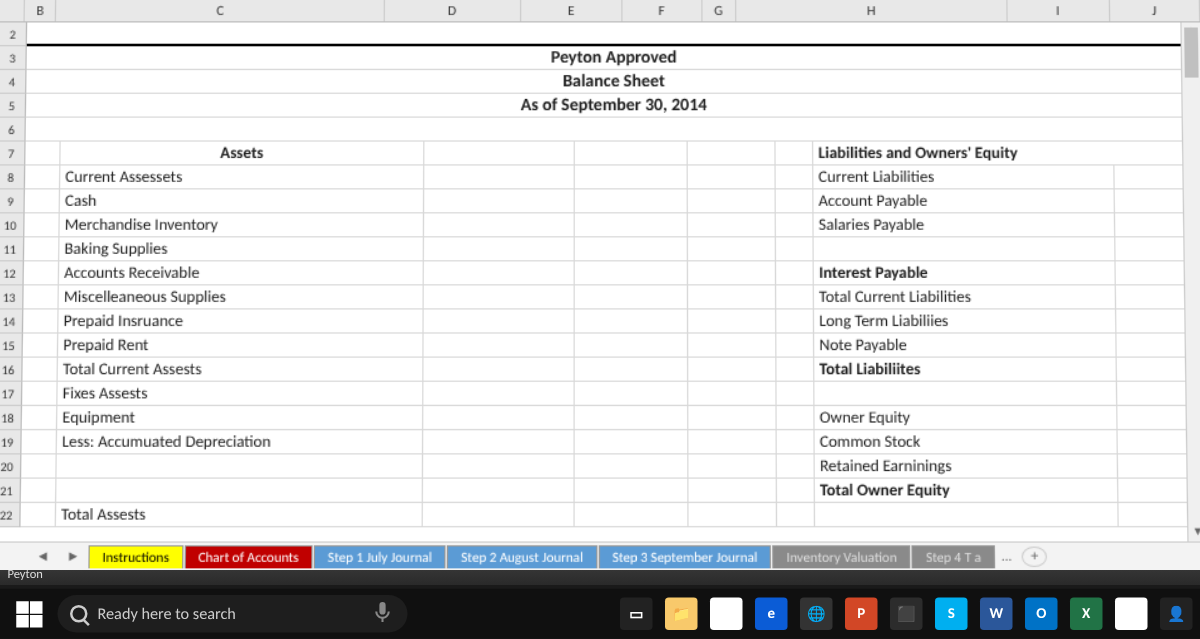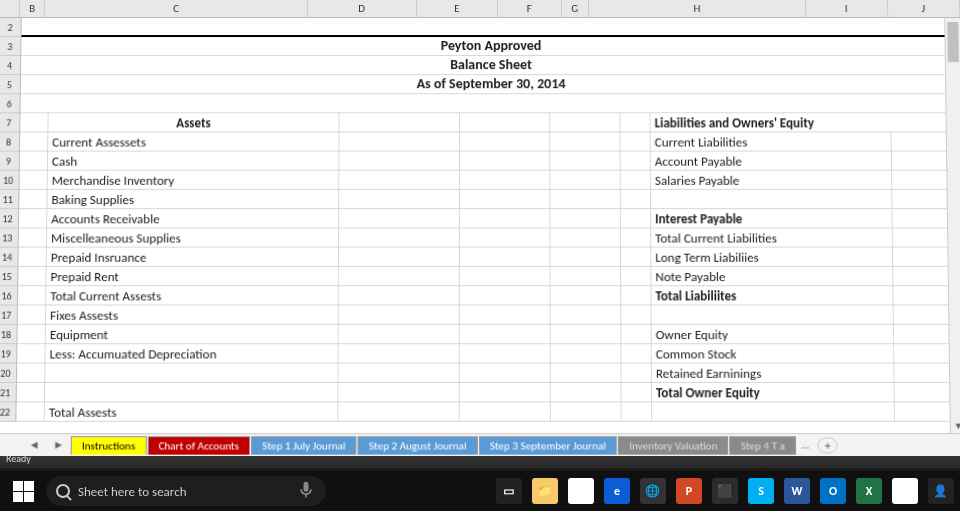--- a/index.html
+++ b/index.html
@@ -380,35 +380,35 @@
     <span class="tab blue">Step 2 August Journal</span>
     <span class="tab blue">Step 3 September Journal</span>
     <span class="tab gray">Inventory Valuation</span>
     <span class="tab gray">Step 4 T a</span>
     <span style="padding:0 4px;color:#666">...</span>
     <span class="tab-add">+</span>
   </div>
 </div>
 
 <div class="statusbar">
-  <span>Ready</span>
+  <span>Peyton</span>
 </div>
 
 <div class="taskbar">
   <div class="win-start">
     <div class="win-logo">
         <span></span>
         <span></span>
         <span></span>
         <span></span>
       </div>
   </div>
   <div class="search-box">
     <span class="circ"></span>
-    <span>Sheet here to search</span>
+    <span>Ready here to search</span>
     <span class="mic" style="margin-left:auto">
       <svg viewBox="0 0 24 24">
           <path d="M12 14a3 3 0 003-3V5a3 3 0 00-6 0v6a3 3 0 003 3zm5-3a5 5 0 01-10 0H5a7 7 0 006 6.9V21h2v-3.1A7 7 0 0019 11h-2z"></path>
         </svg>
     </span>
   </div>
   <div class="task-icons" id="task-icons">
       <div class="ticn" style="background: rgb(34, 34, 34);">▭</div>
       <div class="ticn" style="background: rgb(248, 201, 107);">📁</div>
       <div class="ticn" style="background: rgb(255, 255, 255);">🛍</div>

